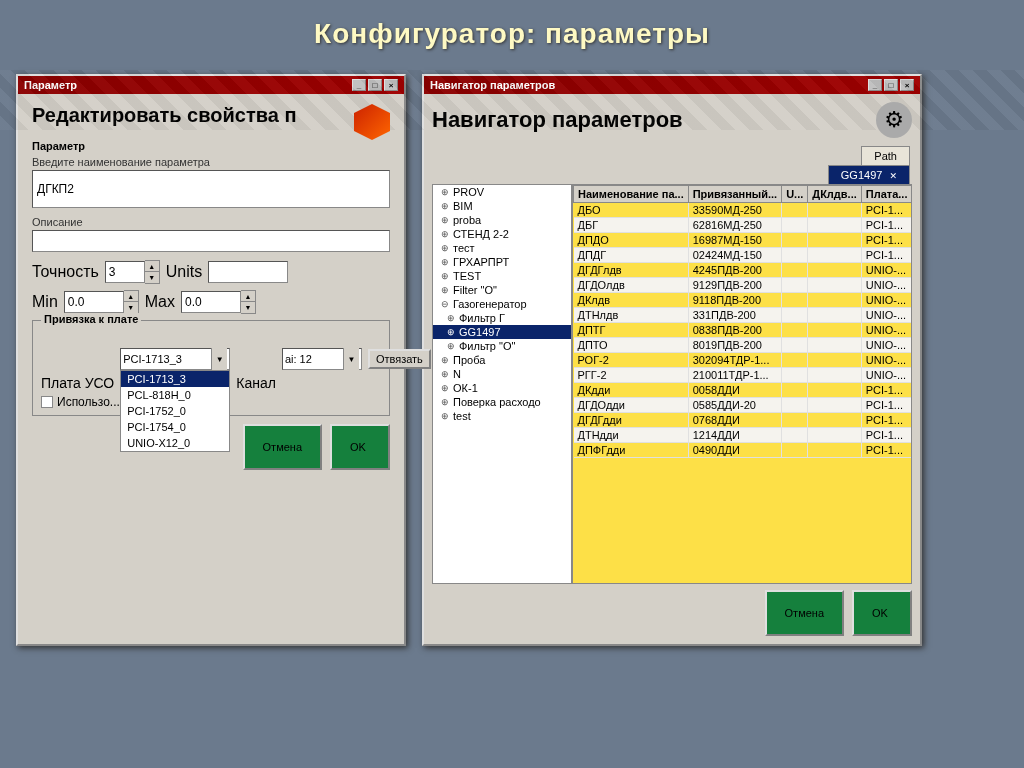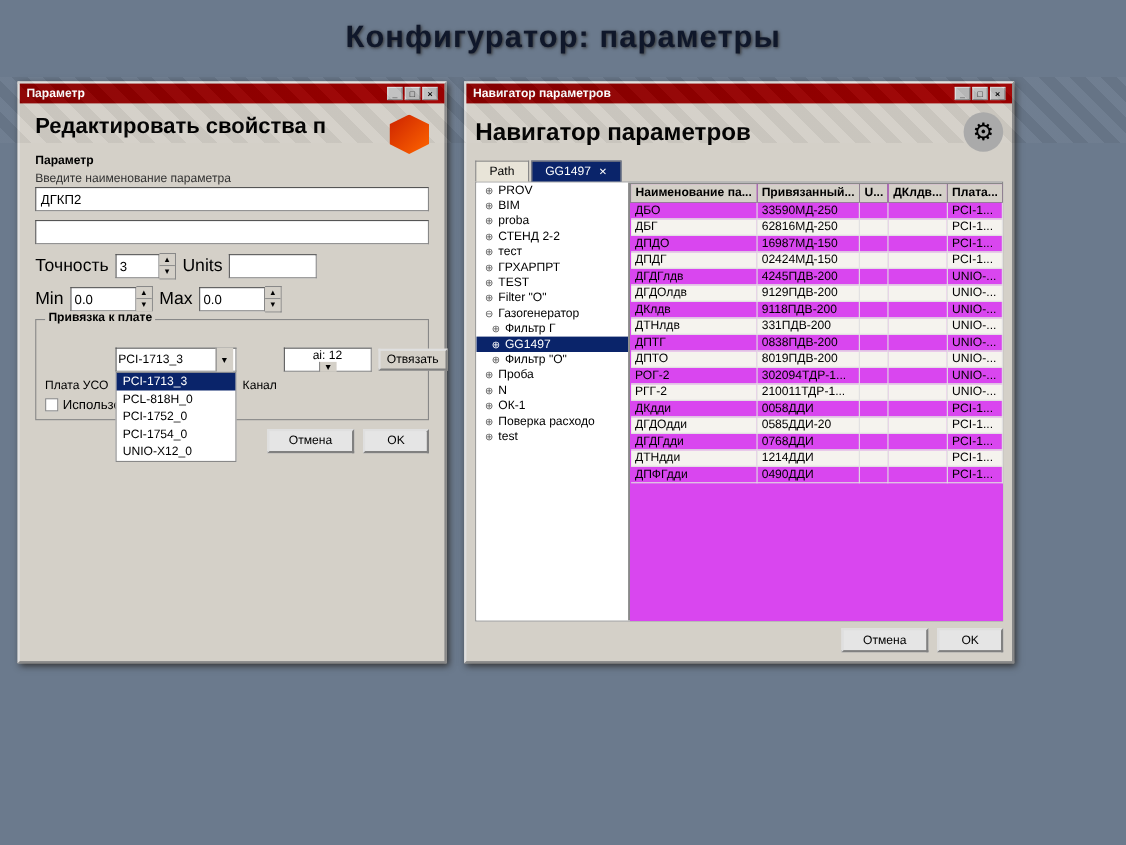--- a/index.html
+++ b/index.html
@@ -7,21 +7,21 @@
       width: 1024px;
       height: 768px;
       background: #6b7a8d;
       font-family: Arial, sans-serif;
       font-size: 12px;
       overflow: hidden;
       position: relative;
     }
     .page-title {
       text-align: center;
-      color: #0f172a;
+      color: #fef9c3;
       font-size: 28px;
       font-weight: bold;
       padding: 18px 0 14px 0;
       letter-spacing: 1px;
       text-shadow: 1px 1px 3px #333;
     }
     .bg-stripe {
       position: absolute;
       top: 70px;
       left: 0; right: 0;
@@ -93,21 +93,21 @@
     .form-group { margin-bottom: 8px; }
     .form-label { font-size: 11px; color: #333; margin-bottom: 2px; }
     .form-input {
       width: 100%;
       background: #fff;
       border: 1px solid #888;
       border-top-color: #555;
       border-left-color: #555;
       padding: 2px 4px;
       font-size: 12px;
-      height: 22px;
+      height: 38px;
     }
     .form-input-empty { height: 22px; }
     .inline-fields { display: flex; align-items: center; gap: 6px; margin-bottom: 6px; }
     .inline-label { font-size: 16px; color: #000; white-space: nowrap; }
     .spin-input {
       display: flex; align-items: center;
     }
     .spin-box {
       width: 40px; height: 22px;
       background: #fff;
@@ -139,21 +139,21 @@
     }
     .section-box-label {
       position: absolute;
       top: -8px; left: 8px;
       background: #d4d0c8;
       padding: 0 3px;
       font-size: 11px;
       font-weight: bold;
     }
     .plate-row { display: flex; align-items: center; gap: 6px; margin-bottom: 4px; }
-    .plate-label { font-size: 11px; white-space: nowrap; margin-top: 48px; }
+    .plate-label { font-size: 14px; white-space: nowrap; margin-top: 48px; }
     .select-box {
       background: #fff;
       border: 1px solid #888;
       border-top-color: #555;
       border-left-color: #555;
       height: 22px;
       padding: 0 2px;
       font-size: 11px;
       display: flex; align-items: center; justify-content: space-between;
       min-width: 80px;
@@ -177,29 +177,29 @@
     }
     .dropdown-item {
       padding: 2px 6px;
       font-size: 11px;
       cursor: pointer;
       white-space: nowrap;
     }
     .dropdown-item.selected { background: #0a246a; color: #fff; }
     .btn-row { display: flex; justify-content: flex-end; gap: 8px; margin-top: 8px; }
     .win-btn-action {
-      background: #e5e5e5;
+      background: #15803d;
       border: 2px solid #dfdfdf;
       border-right-color: #808080;
       border-bottom-color: #808080;
-      padding: 3px 18px;
+      padding: 15px 18px;
       font-size: 11px;
       cursor: pointer;
       min-width: 60px;
-      text-align: center;
+      text-align: left;
     }
     .checkbox-row { display: flex; align-items: center; gap: 4px; }
     .checkbox { width: 12px; height: 12px; border: 1px solid #888; background: #fff; display: inline-block; }
     .unlink-btn {
       background: #d4d0c8;
       border: 2px solid #dfdfdf;
       border-right-color: #808080;
       border-bottom-color: #808080;
       padding: 2px 6px;
       font-size: 11px;
@@ -212,21 +212,21 @@
     .right-win .win-body { padding: 8px; }
     .nav-title-row {
       display: flex; align-items: center; justify-content: space-between;
       margin-bottom: 8px;
     }
     .nav-title {
       font-size: 22px; font-weight: bold; color: #000;
     }
 
     
-    .tab-bar { display: flex; align-items: flex-end; margin-bottom: 0; }
+    .tab-bar { display: flex; align-items: flex-end; margin-bottom: 0; flex-direction: column; }
     .tab {
       padding: 3px 12px;
       background: #d4d0c8;
       border: 1px solid #888;
       border-bottom: none;
       font-size: 11px;
       cursor: pointer;
       margin-right: 2px;
     }
     .tab.active {
@@ -265,21 +265,21 @@
       white-space: nowrap;
       display: flex; align-items: center; gap: 2px;
     }
     .tree-item.selected { background: #0a246a; color: #fff; }
     .tree-expand { font-size: 9px; color: #555; width: 10px; }
     .tree-indent { padding-left: 14px; }
 
     .table-pane {
       flex: 1;
       overflow: auto;
-      background: #d946ef;
+      background: #fde047;
     }
     table.data-table {
       width: 100%;
       border-collapse: collapse;
       font-size: 11px;
     }
     table.data-table th {
       background: #d4d0c8;
       border: 1px solid #888;
       padding: 2px 4px;
@@ -338,20 +338,21 @@
         <div class="logo-cube"></div>
       </div>
 
       <div class="section-label">Параметр</div>
 
       <div class="form-group">
         <div class="form-label">Введите наименование параметра</div>
         <input class="form-input" type="text" value="ДГКП2" style="">
       </div>
 
+      <div class="form-label">Описание</div>
       <div class="form-group">
         <input class="form-input form-input-empty" type="text" style="">
       </div>
 
       <div class="inline-fields">
         <span class="inline-label">Точность</span>
         <div class="spin-input">
           <input class="spin-box" type="text" value="3" style="">
           <div class="spin-arrows">
             <div class="spin-arrow">▲</div>
@@ -394,21 +395,21 @@
 
             <div class="dropdown-open">
               <div class="dropdown-item selected">PCI-1713_3</div>
               <div class="dropdown-item">PCL-818H_0</div>
               <div class="dropdown-item">PCI-1752_0</div>
               <div class="dropdown-item">PCI-1754_0</div>
               <div class="dropdown-item">UNIO-X12_0</div>
             </div>
           </div>
           <span class="plate-label">Канал</span>
-          <div class="select-box" style="width:60px;flex-direction:column;">
+          <div class="select-box" style="width:60px;">
             <span>ai: 12</span>
             <div class="select-arrow">▼</div>
           </div>
           <button class="unlink-btn">Отвязать</button>
         </div>
 
         <div class="checkbox-row">
           <div class="checkbox"></div>
           <span>Использо...</span>
           <span>...усковой</span>

